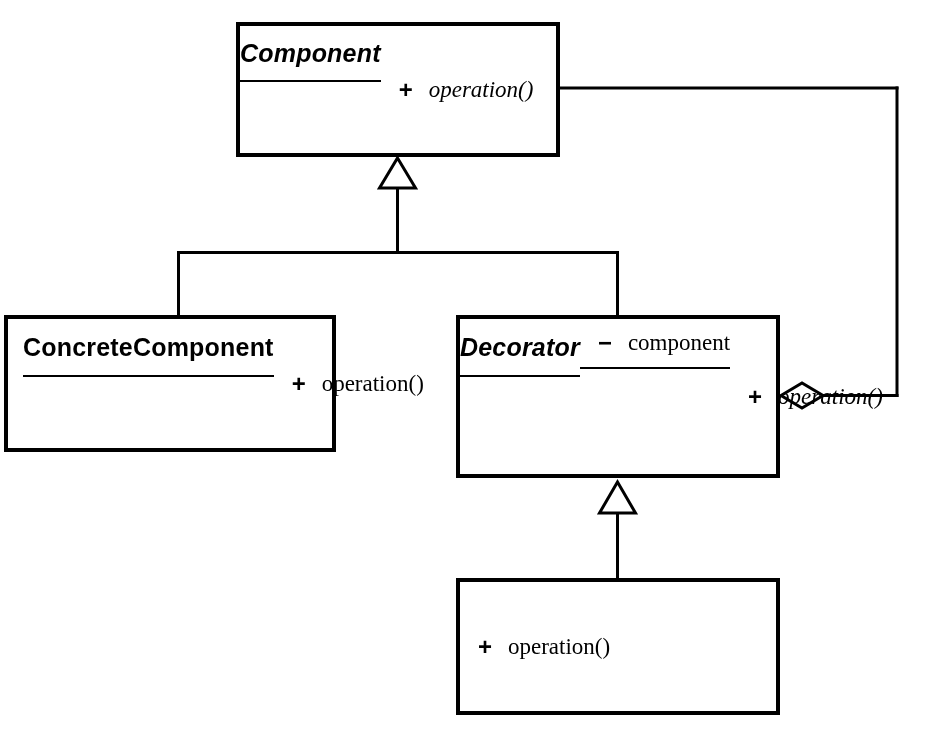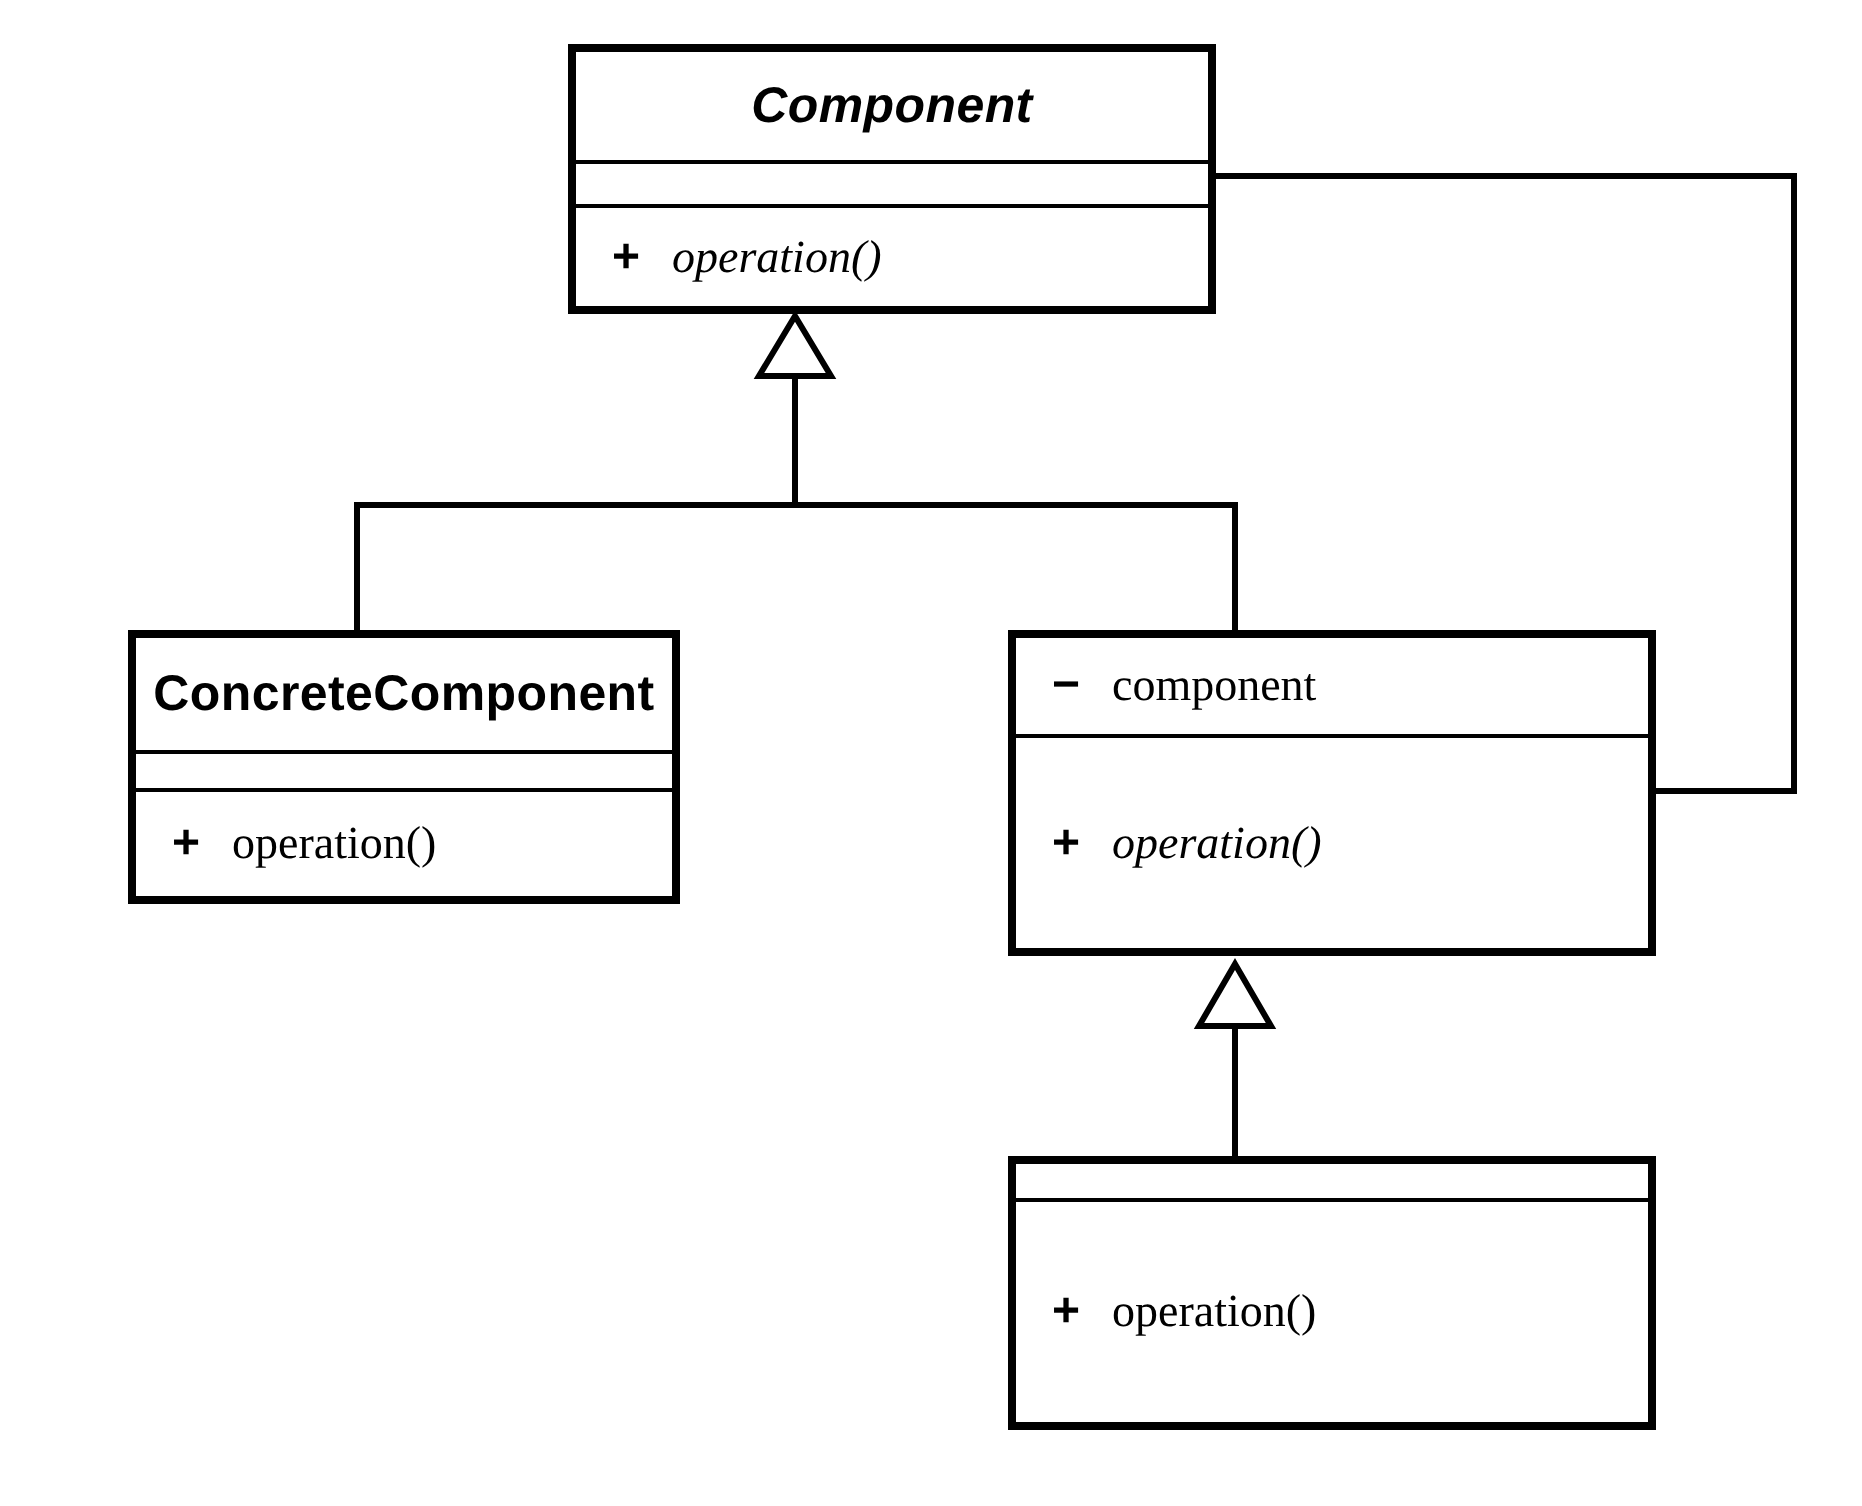--- a/index.html
+++ b/index.html
@@ -26,23 +26,21 @@
     width: 931px;
     height: 753px;
     pointer-events: none;
   }
   .uml-class {
     position: absolute;
     box-sizing: border-box;
     background: #ffffff;
     border: 4px solid #000000;
     display: flex;
-    flex-direction: column;
     z-index: 2;
-    margin-left: 48px;
   }
   .uml-name-compartment {
     box-sizing: border-box;
     display: flex;
     align-items: center;
     justify-content: center;
     border-bottom: 2px solid #000000;
     font-size: 25px;
     font-weight: bold;
     letter-spacing: 0.2px;
@@ -129,32 +127,33 @@
     <div class="uml-name-compartment abstract" style="height:56px;">Component</div>
     <div class="uml-attr-compartment empty" style="height:22px;"></div>
     <div class="uml-op-compartment">
       <div class="uml-member">
         <span class="uml-visibility">+</span>
         <span class="uml-member-name italic">operation()</span>
       </div>
     </div>
   </div>
 
-  <div class="uml-class" style="left:16px; top:315px; width:276px; height:137px;">
+  <div class="uml-class" style="left:4px; top:315px; width:332px; height:137px;padding-left:15px;">
     <div class="uml-name-compartment" style="height:58px;">ConcreteComponent</div>
     <div class="uml-attr-compartment empty" style="height:19px;"></div>
     <div class="uml-op-compartment">
       <div class="uml-member">
         <span class="uml-visibility">+</span>
         <span class="uml-member-name">operation()</span>
       </div>
     </div>
   </div>
 
   <div class="uml-class" style="left:456px; top:315px; width:324px; height:163px;">
+    <div class="uml-name-compartment abstract" style="height:58px;">Decorator</div>
     <div class="uml-attr-compartment" style="height:50px;">
       <div class="uml-member">
         <span class="uml-visibility">−</span>
         <span class="uml-member-name">component</span>
       </div>
     </div>
     <div class="uml-op-compartment">
       <div class="uml-member">
         <span class="uml-visibility">+</span>
         <span class="uml-member-name italic">operation()</span>

